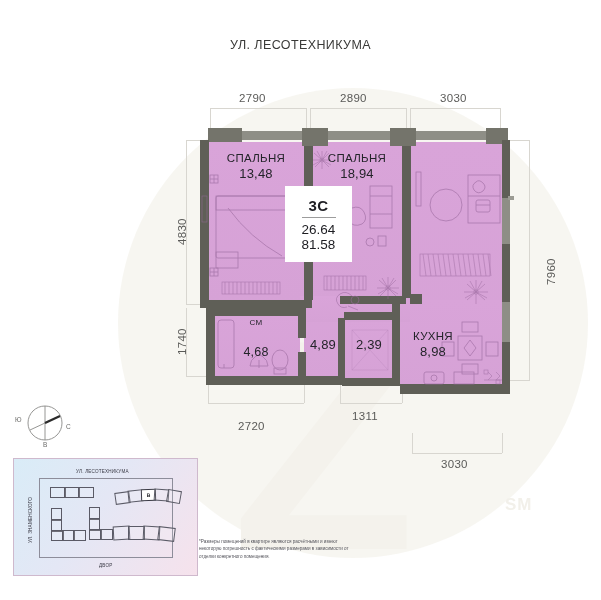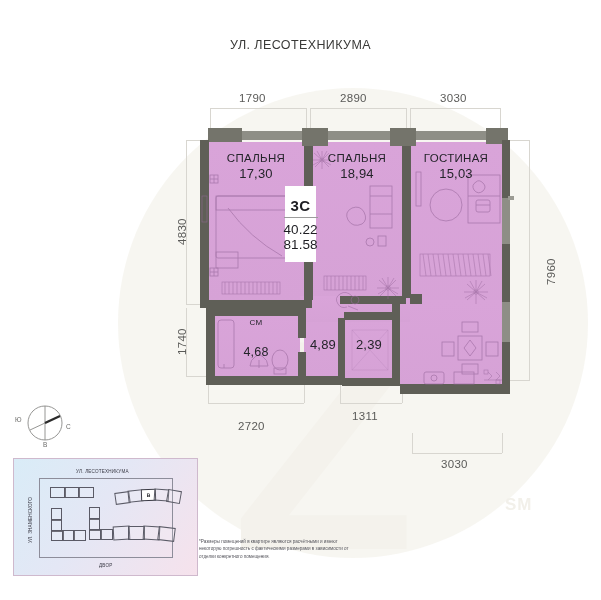--- a/index.html
+++ b/index.html
@@ -67,21 +67,21 @@
     color:#24242a;
   }
   .label .nm{font-size:11.5px;letter-spacing:.3px;display:block;}
   .label .ar{font-size:13px;letter-spacing:.2px;display:block;margin-top:2px;}
   .label.small .nm{font-size:8px;}
   .label.small .ar{font-size:12.5px;margin-top:18px;}
   .label.only .ar{font-size:13px;margin-top:0;}
 
   
   .badge{
-    position:absolute;left:285px;top:186px;width:31px;height:76px;
+    position:absolute;left:285px;top:186px;width:67px;height:76px;
     background:#ffffff;
     display:flex;flex-direction:column;align-items:center;justify-content:center;
     box-shadow:0 0 0 0 #fff;
   }
   .badge .t{font-size:15px;font-weight:700;color:#1d1d22;letter-spacing:.5px;}
   .badge .hr{width:34px;height:1px;background:#9c9c9c;margin:3px 0 4px;}
   .badge .a1{font-size:13.5px;color:#1d1d22;line-height:15px;}
   .badge .a2{font-size:13.5px;color:#1d1d22;line-height:15px;}
 
   
@@ -127,21 +127,21 @@
   <div class="gl glh" style="left:210px;top:108px;width:96px;"></div>
   <div class="gl glv" style="left:210px;top:108px;height:22px;"></div>
   <div class="gl glv" style="left:306px;top:108px;height:22px;"></div>
   <div class="gl glh" style="left:310px;top:108px;width:96px;"></div>
   <div class="gl glv" style="left:310px;top:108px;height:22px;"></div>
   <div class="gl glv" style="left:406px;top:108px;height:22px;"></div>
   <div class="gl glh" style="left:410px;top:108px;width:90px;"></div>
   <div class="gl glv" style="left:410px;top:108px;height:22px;"></div>
   <div class="gl glv" style="left:500px;top:108px;height:22px;"></div>
 
-  <div class="dim" style="left:239px;top:92px;">1790</div>
+  <div class="dim" style="left:239px;top:92px;">2790</div>
   <div class="dim" style="left:340px;top:92px;">2890</div>
   <div class="dim" style="left:440px;top:92px;">3030</div>
 
   <div class="gl glv" style="left:186px;top:140px;height:164px;"></div>
   <div class="gl glh" style="left:186px;top:140px;width:22px;"></div>
   <div class="gl glh" style="left:186px;top:304px;width:22px;"></div>
   <div class="gl glv" style="left:186px;top:308px;height:68px;"></div>
   <div class="gl glh" style="left:186px;top:376px;width:22px;"></div>
 
   <div class="dim vert" style="left:176px;top:245px;">4830</div>
@@ -306,51 +306,51 @@
 
       <path d="M352 330 l36 40 M388 330 l-36 40" stroke-width="0.5" opacity="0.5"></path>
       <rect x="352" y="330" width="36" height="40" stroke-width="0.5" opacity="0.5"></rect>
 
       <rect x="202" y="196" width="5" height="26" stroke-width="0.6"></rect>
     </g>
   </svg>
 
   <div class="label" style="left:216px;top:152px;width:80px;">
     <span class="nm">СПАЛЬНЯ</span>
-    <span class="ar">17,30</span>
+    <span class="ar">13,48</span>
   </div>
 
   <div class="label" style="left:318px;top:152px;width:78px;">
     <span class="nm">СПАЛЬНЯ</span>
     <span class="ar">18,94</span>
   </div>
 
-  <div class="label" style="left:416px;top:152px;width:80px;">
-    <span class="nm">ГОСТИНАЯ</span>
-    <span class="ar">15,03</span>
-  </div>
 
   <div class="label small" style="left:226px;top:318px;width:60px;">
     <span class="nm">СМ</span>
     <span class="ar">4,68</span>
   </div>
 
   <div class="label only" style="left:306px;top:337px;width:34px;">
     <span class="ar">4,89</span>
   </div>
 
   <div class="label only" style="left:348px;top:337px;width:42px;">
     <span class="ar">2,39</span>
   </div>
 
+  <div class="label" style="left:402px;top:330px;width:62px;">
+    <span class="nm">КУХНЯ</span>
+    <span class="ar">8,98</span>
+  </div>
 
   <div class="badge">
     <div class="t">3С</div>
     <div class="hr"></div>
-    <div class="a1">40.22</div>
+    <div class="a1">26.64</div>
     <div class="a2">81.58</div>
   </div>
 
   <div class="compass">
     <svg width="62" height="60" viewBox="0 0 62 60">
       <circle cx="31" cy="27" r="17" fill="none" stroke="#8a8a88" stroke-width="0.9"></circle>
       <path d="M31 10 L31 44" stroke="#8a8a88" stroke-width="0.9"></path>
       <path d="M16 34 L46 20" stroke="#8a8a88" stroke-width="0.9"></path>
       <path d="M31 27 L46 20" stroke="#2b2b2b" stroke-width="2.4"></path>
     </svg>

